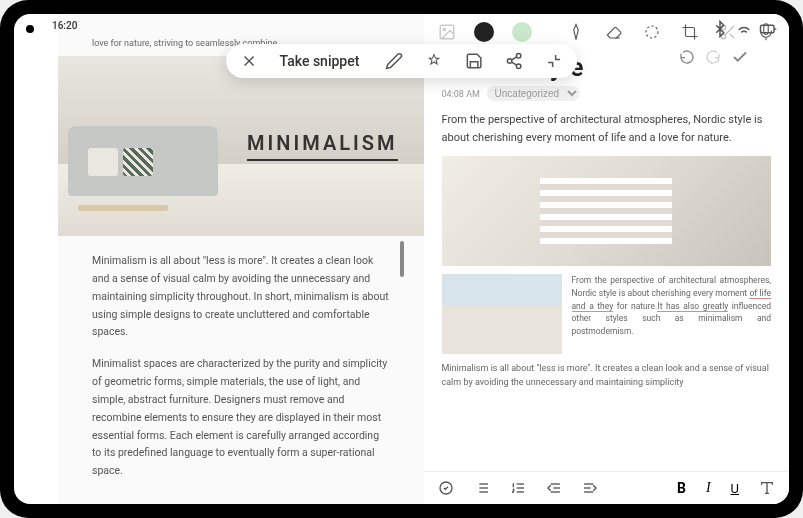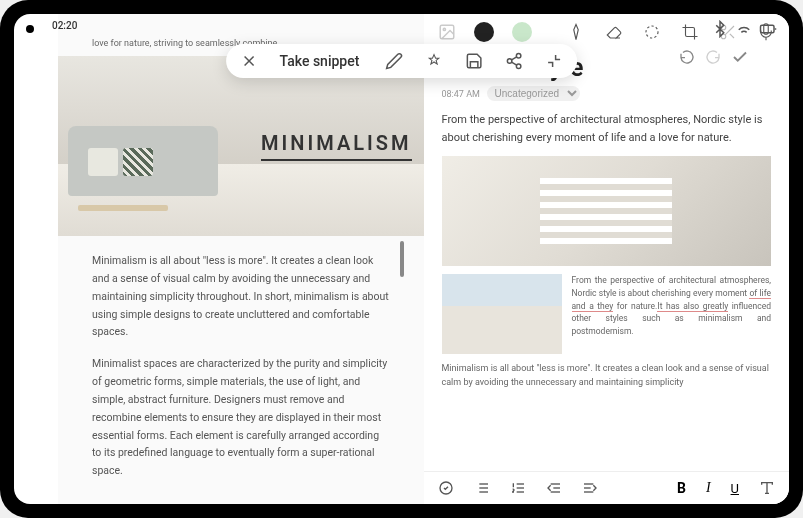--- a/index.html
+++ b/index.html
@@ -91,21 +91,21 @@
       padding: 24px 20px 8px 34px;
     }
     .hero-image {
       width: 100%;
       height: 180px;
       background: linear-gradient(to bottom, #e8e6e0 0%, #d4d0c8 60%, #f0ede6 60%, #e0dcd4 100%);
       position: relative;
       display: flex;
       align-items: center;
       justify-content: flex-end;
-      padding-right: 12px;
+      padding-right: 26px;
     }
     .hero-couch {
       position: absolute;
       left: 10px;
       bottom: 40px;
       width: 150px;
       height: 70px;
       background: #c5c8c4;
       border-radius: 8px 8px 4px 4px;
     }
@@ -313,21 +313,21 @@
       color: #888;
       z-index: 55;
     }
   </style>
 </head>
 <body>
 
 <div class="tablet-frame">
   <div class="camera"></div>
   <div class="screen">
-    <div class="status-time">02:20</div>
+    <div class="status-time">16:20</div>
     <div class="status-bar">
       <svg class="tool-icon" viewBox="0 0 24 24" width="11" height="11" fill="none" stroke="currentColor" stroke-width="2">
           <path d="M7 7l10 10-5 5V2l5 5L7 17"></path>
         </svg>
       <svg class="tool-icon" viewBox="0 0 24 24" width="12" height="12" fill="none" stroke="currentColor" stroke-width="2">
           <path d="M5 13a10 10 0 0 1 14 0M8.5 16.5a5 5 0 0 1 7 0M12 20h.01"></path>
         </svg>
       <svg class="tool-icon" viewBox="0 0 24 24" width="16" height="12" fill="none" stroke="currentColor" stroke-width="2">
           <rect x="2" y="7" width="18" height="10" rx="2"></rect>
           <line x1="22" y1="11" x2="22" y2="13"></line>
@@ -430,21 +430,21 @@
           <svg class="tool-icon" viewBox="0 0 24 24" fill="none" stroke="currentColor" stroke-width="1.5">
               <path d="M12 1a3 3 0 0 0-3 3v8a3 3 0 0 0 6 0V4a3 3 0 0 0-3-3z"></path>
               <path d="M19 10v2a7 7 0 0 1-14 0v-2M12 19v4"></path>
             </svg>
         </div>
       </div>
 
       <div class="right-content">
         <div class="note-title">Nordic Style</div>
         <div class="note-meta">
-          <span>08:47 AM</span>
+          <span>04:08 AM</span>
           &nbsp;
           <select>
             <option>Uncategorized</option>
           </select>
         </div>
         <div class="note-intro">From the perspective of architectural atmospheres, Nordic style is about cherishing every moment of life and a love for nature.</div>
         <div class="note-img-large">
           <div class="stairs"></div>
         </div>
         <div class="note-row">

